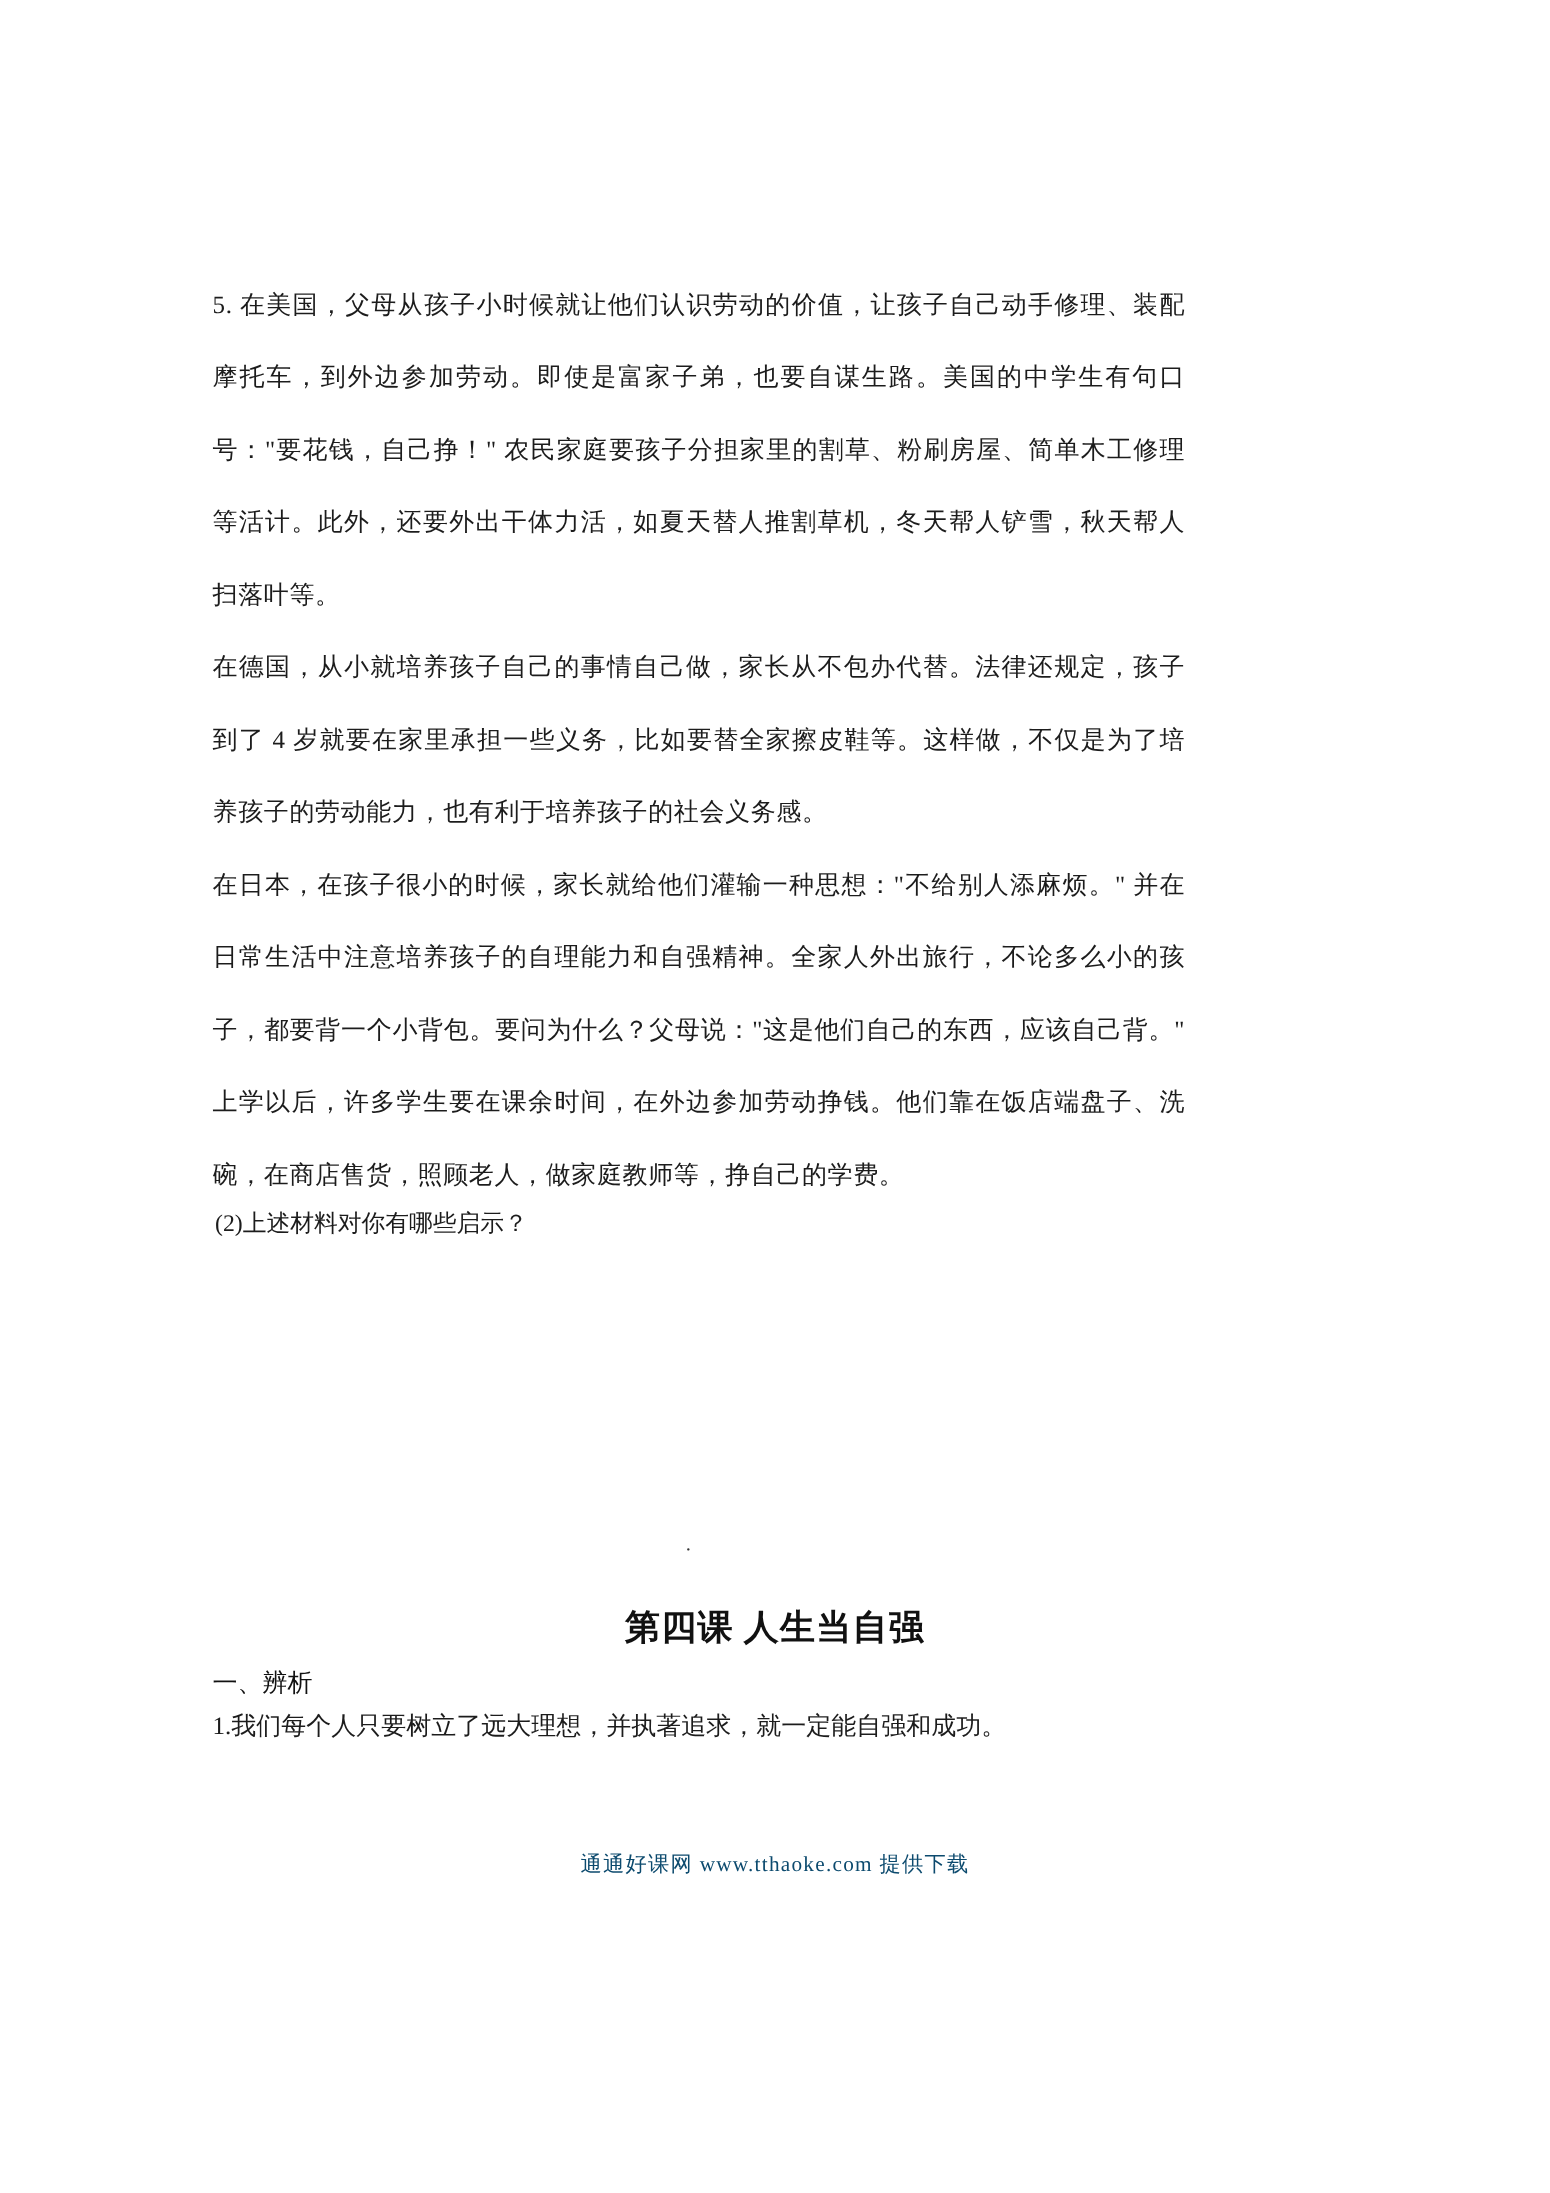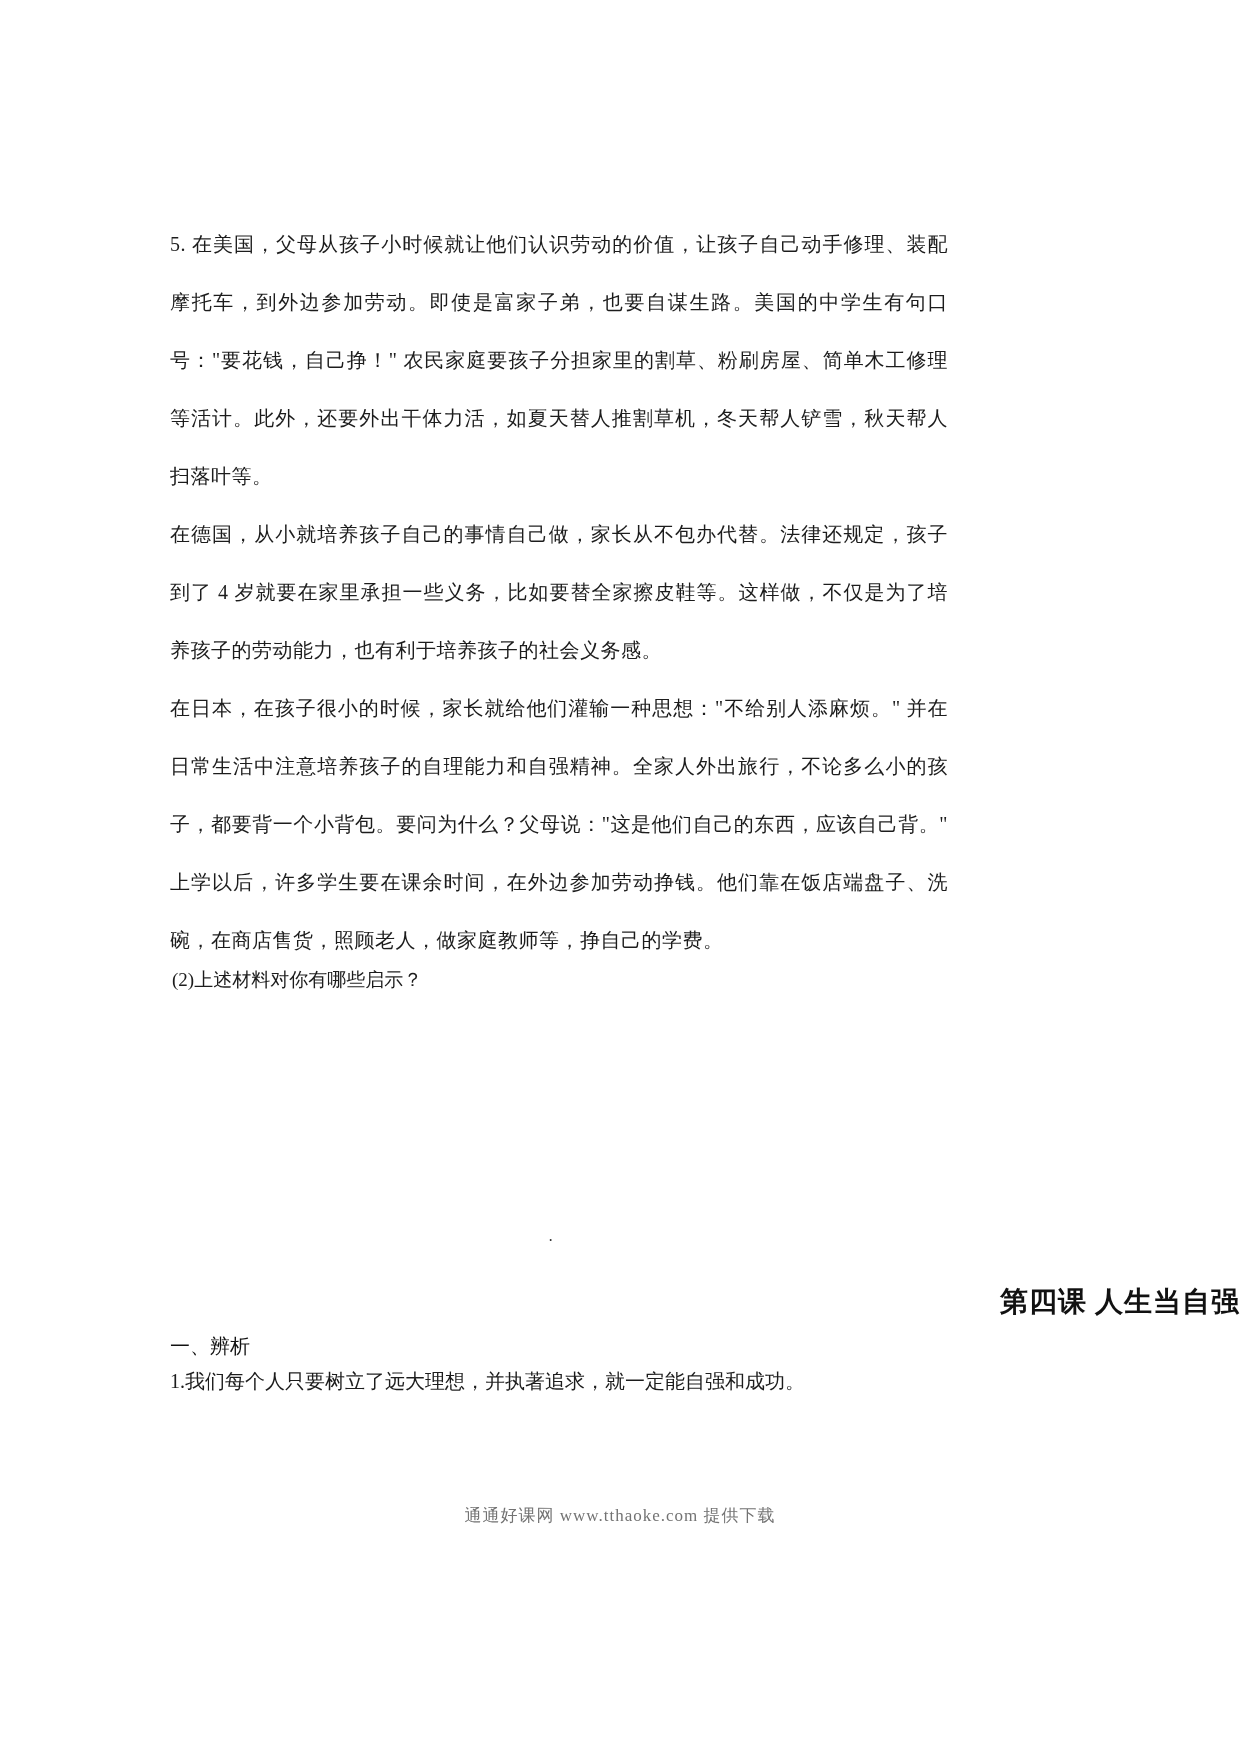--- a/index.html
+++ b/index.html
@@ -49,21 +49,21 @@
     left: 548px;
     top: 1232px;
     font-size: 16px;
     color: #333333;
   }
   .section-heading {
     position: absolute;
     left: 0;
     top: 1283px;
     width: 100%;
-    text-align: right;
+    text-align: center;
     font-size: 28px;
     font-weight: bold;
     color: #111111;
     letter-spacing: 1px;
   }
   .subsection-heading {
     position: absolute;
     left: 170px;
     top: 1333px;
     font-size: 20px;
@@ -79,23 +79,22 @@
     line-height: 30px;
     color: #1c1c1c;
   }
   .page-footer {
     position: absolute;
     left: 0;
     top: 1480px;
     width: 100%;
     text-align: center;
     font-size: 17px;
-    color: #737373;
+    color: #0c4a6e;
     letter-spacing: 1px;
-    margin-top: 24px;
   }
 </style>
 </head>
 <body>
 
 <div class="page">
 
   <div class="body-text">
     <p>5. 在美国，父母从孩子小时候就让他们认识劳动的价值，让孩子自己动手修理、装配摩托车，到外边参加劳动。即使是富家子弟，也要自谋生路。美国的中学生有句口号："要花钱，自己挣！"  农民家庭要孩子分担家里的割草、粉刷房屋、简单木工修理等活计。此外，还要外出干体力活，如夏天替人推割草机，冬天帮人铲雪，秋天帮人扫落叶等。</p>
     <p>在德国，从小就培养孩子自己的事情自己做，家长从不包办代替。法律还规定，孩子到了 4 岁就要在家里承担一些义务，比如要替全家擦皮鞋等。这样做，不仅是为了培养孩子的劳动能力，也有利于培养孩子的社会义务感。</p>

